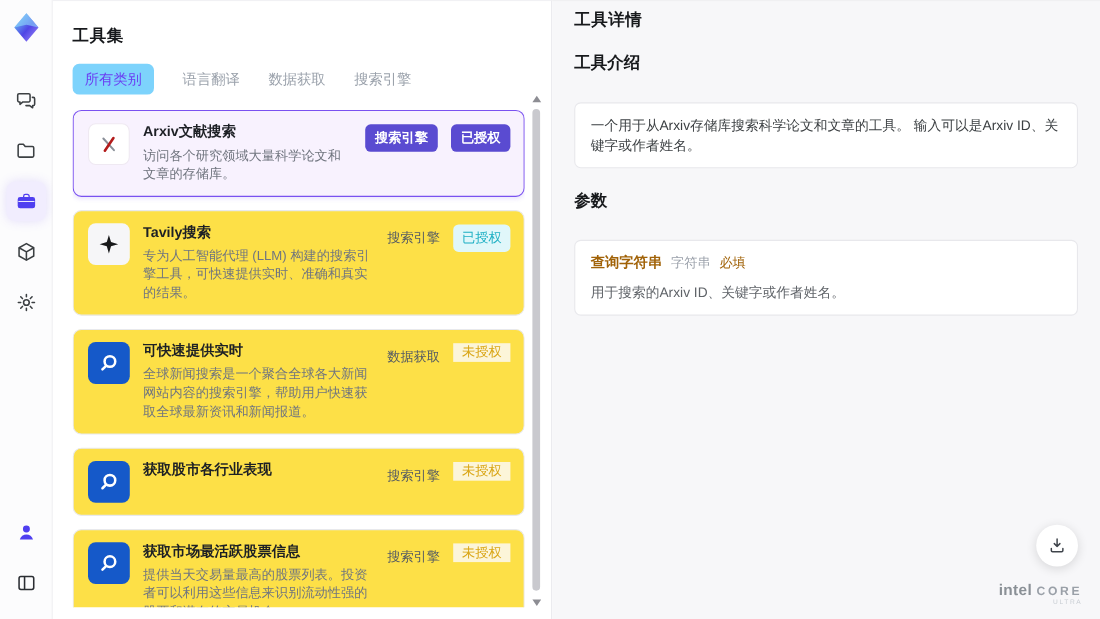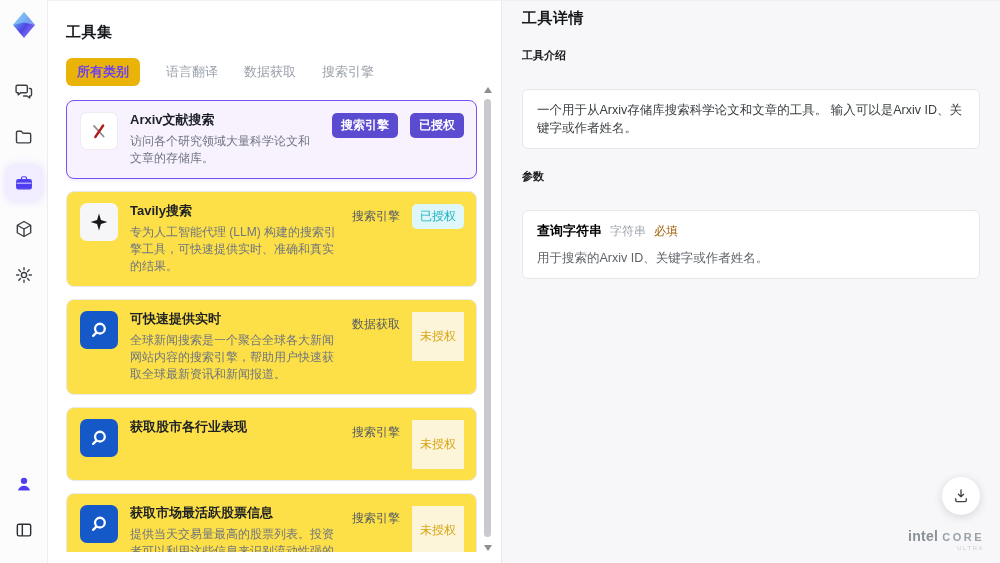--- a/index.html
+++ b/index.html
@@ -16,58 +16,58 @@
   .rail-btn svg { width:20px; height:20px; }
   .rail-btn.active { background:#f1edfe; box-shadow:0 0 10px rgba(110,80,240,.18); }
   .rail-spacer { flex:1; }
 
   
   .list-panel { width:454px; height:100%; background:#fff; border-right:1px solid #e9e9ee;
     border-top:1px solid #f1f1f4; position:relative; padding:16px 24px 0 18px; flex-shrink:0; }
   .page-title { font-size:15px; font-weight:bold; letter-spacing:.5px; margin:6px 0 16px 0; }
   .tabs { display:flex; align-items:center; gap:26px; margin-bottom:14px; }
   .tab { font-size:13px; color:#9aa1ab; cursor:pointer; padding:5px 0; white-space:nowrap; }
-  .tab.active { background:#eab308; color:#6b3ff2; padding:5px 11px; border-radius:6px; font-weight:bold; }
+  .tab.active { background:#7dd3fc; color:#6b3ff2; padding:5px 11px; border-radius:6px; font-weight:normal; }
 
   .cards { display:flex; flex-direction:column; gap:12px; overflow:hidden; height:452px; }
   .card { background:#fde047; border:1px solid #e8e9ec; border-radius:8px; padding:11px 12px 11px 13px;
     display:flex; gap:12px; cursor:pointer; flex-shrink:0; }
   .card.selected { background:#f8f2fe; border:1.5px solid #7a52f0; box-shadow:0 1px 4px rgba(122,82,240,.15); }
   .tile { width:38px; height:38px; border-radius:7px; flex-shrink:0;
     display:flex; align-items:center; justify-content:center; }
   .tile svg { width:22px; height:22px; }
   .tile-arxiv-logo { background:#fff; border:1px solid #efe9f2; }
   .tile-sparkle-star { background:#f6f6f8; }
   .tile-blue-search { background:#1559c9; }
   .card-body { flex:1; min-width:0; }
   .card-title { font-size:13px; font-weight:bold; color:#1d2025; line-height:16px; }
   .card-desc { font-size:12px; color:#70757f; line-height:17px; margin-top:5px; }
   .badges { display:flex; align-items:flex-start; gap:12px; padding-top:1px; flex-shrink:0; }
   .badge { font-size:12px; white-space:nowrap; }
   .badge.solid { background:#5a4bd1; color:#fff; padding:4px 9px; border-radius:5px; font-weight:bold; }
   .badge.cat-plain { color:#555b63; padding:4px 0; }
   .badge.auth-yes { background:#e0f7fa; color:#1fb0c4; padding:4px 8px; border-radius:5px; }
-  .badge.auth-no { background:#fcf5d9; color:#d9a514; padding:16px 8px; border-radius:0; }
+  .badge.auth-no { background:#fcf5d9; color:#d9a514; padding:0 8px; border-radius:0; }
 
   
   .scrollbar { position:absolute; right:9px; top:86px; bottom:12px; width:9px; }
   .sb-arrow { position:absolute; left:1px; width:0; height:0; border-left:4px solid transparent; border-right:4px solid transparent; }
   .sb-arrow.up { top:0; border-bottom:6px solid #8d8d93; }
   .sb-arrow.down { bottom:0; border-top:6px solid #8d8d93; }
   .sb-thumb { position:absolute; top:12px; bottom:14px; left:1px; width:7px; background:#c9c9ce; border-radius:4px; }
 
   
   .detail-panel { flex:1; height:100%; background:#f7f7f9; border-top:1px solid #f0f0f2;
     padding:8px 20px; position:relative; }
   .detail-title { font-size:15px; font-weight:bold; letter-spacing:.5px; }
-  .section-h { font-size:11px; font-weight:bold; margin-top:20px; }
+  .section-h { font-size:15px; font-weight:bold; margin-top:20px; }
   .info-box { background:#fff; border:1px solid #e8e8ec; border-radius:6px;
     padding:11px 14px; margin-top:26px; font-size:12.5px; color:#3c4043; line-height:18px; }
   .param-line { display:flex; align-items:baseline; gap:8px; }
-  .param-name { font-size:13px; font-weight:bold; color:#000000; }
+  .param-name { font-size:13px; font-weight:bold; color:#a16207; }
   .param-type { font-size:12px; color:#9aa0aa; }
   .param-req { font-size:12px; color:#a16207; }
   .param-desc { font-size:12.5px; color:#5f6368; margin-top:9px; }
 
   
   .fab { position:absolute; right:20px; bottom:48px; width:38px; height:38px; border-radius:50%;
     background:#fff; box-shadow:0 2px 10px rgba(0,0,0,.14); display:flex; align-items:center; justify-content:center; cursor:pointer; }
   .fab svg { width:18px; height:18px; }
   .brand { position:absolute; right:16px; bottom:12px; text-align:right; color:#8a9096; user-select:none; }
   .brand .row { display:flex; align-items:baseline; gap:4px; justify-content:flex-end; }

